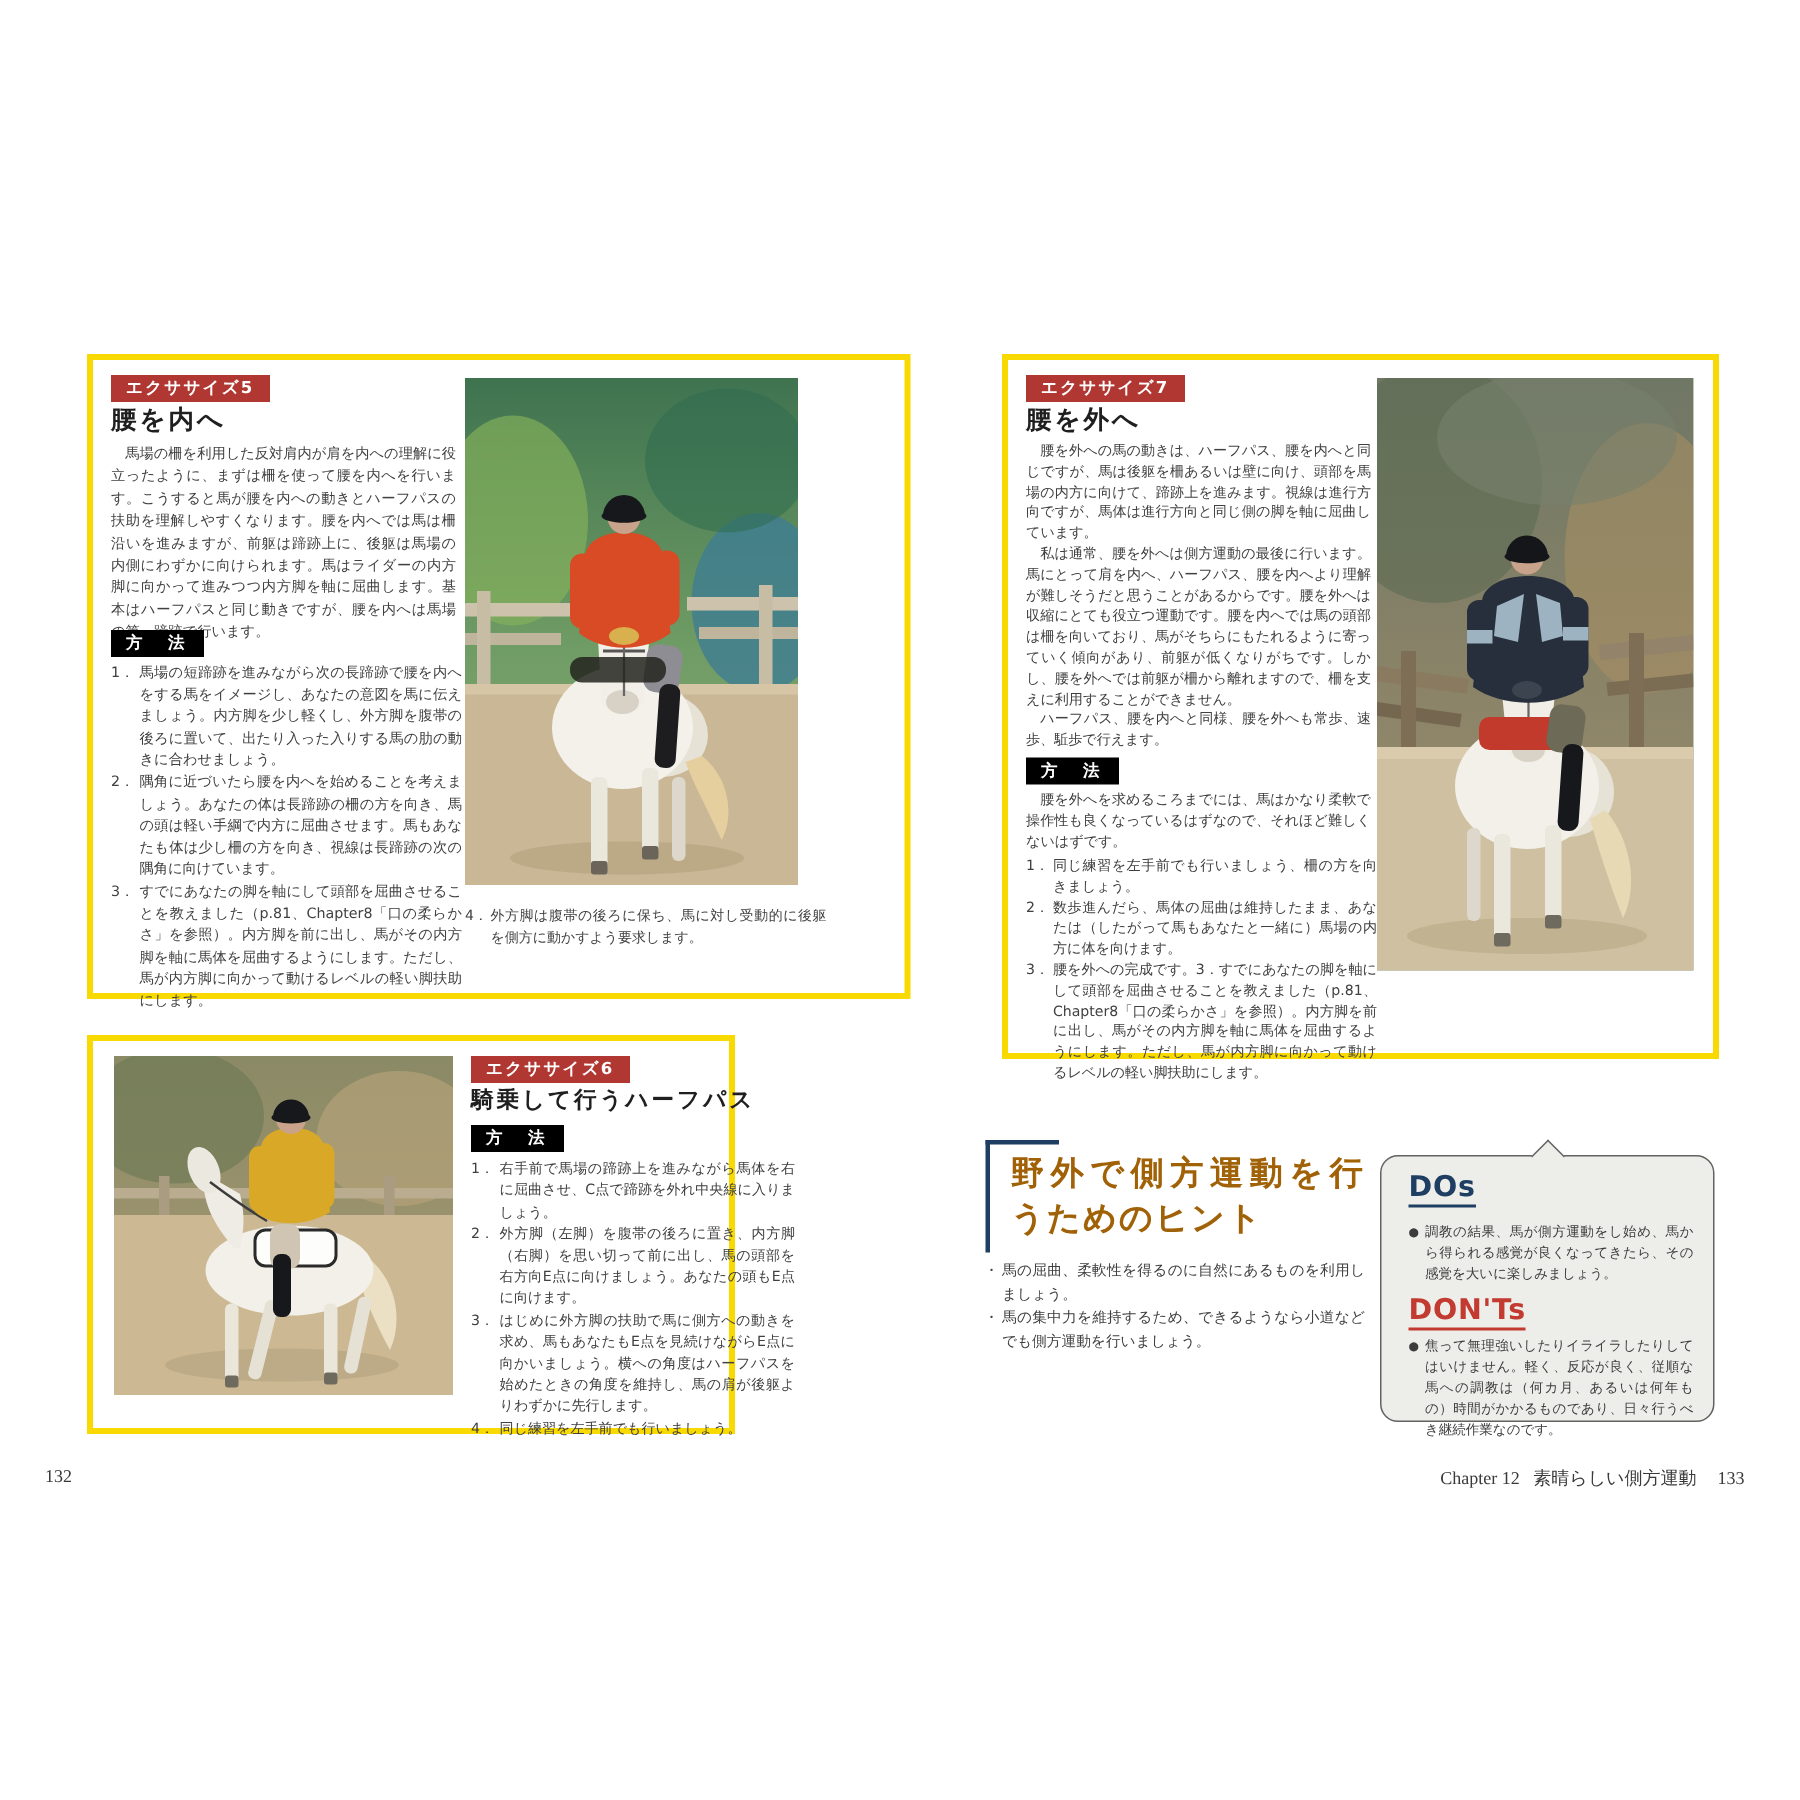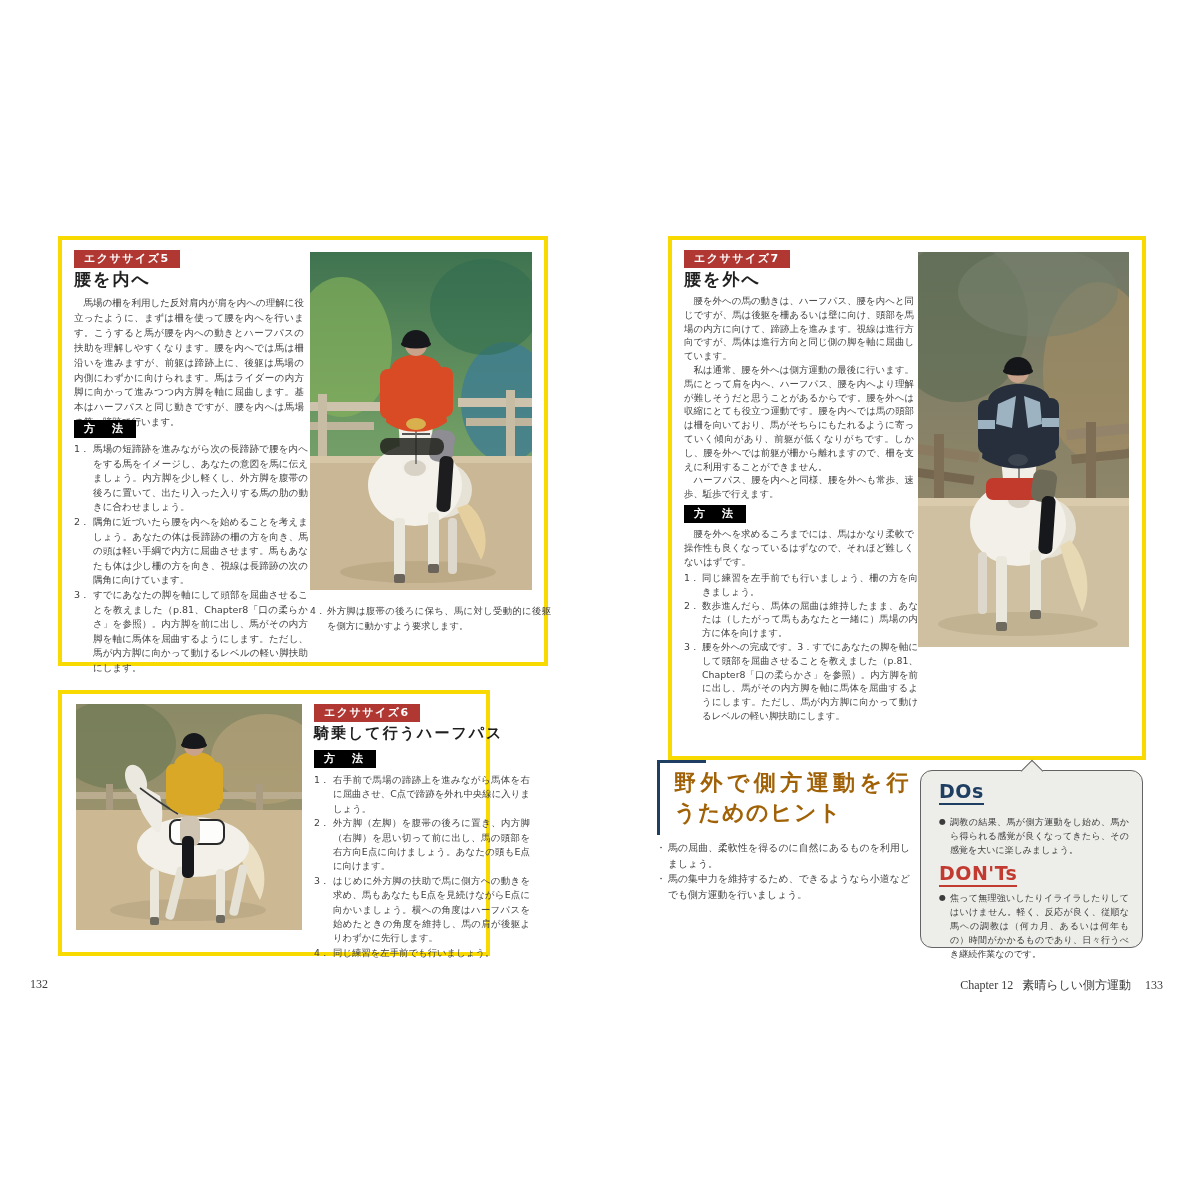--- a/index.html
+++ b/index.html
@@ -8,23 +8,23 @@
     font-family:"DejaVu Sans","Liberation Sans",sans-serif;
     color:#404040;
     -webkit-font-smoothing:antialiased;
   }
   .page { position:relative; width:1200px; height:1200px; overflow:hidden; }
 
   .ybox {
     position:absolute; box-sizing:border-box;
     border:4px solid #f8da00; background:#ffffff;
   }
-  .box1 { left:58px;  top:236px; width:490px; height:430px; }
+  .box1 { left:58px;  top:236px; width:549px; height:430px; }
   .box2 { left:58px;  top:690px; width:432px; height:266px; }
-  .box3 { left:668px; top:236px; width:478px; height:524px; }
+  .box3 { left:668px; top:236px; width:478px; height:470px; }
 
   .tag {
     position:absolute; display:inline-block;
     font-size:11px; font-weight:bold; color:#ffffff;
     padding:2px 10px 3px 10px; letter-spacing:1.5px; line-height:1.2;
     white-space:nowrap;
   }
   .tag.red  { background:#b13832; }
   .tag.navy { background:#000000; letter-spacing:3px; }
 

